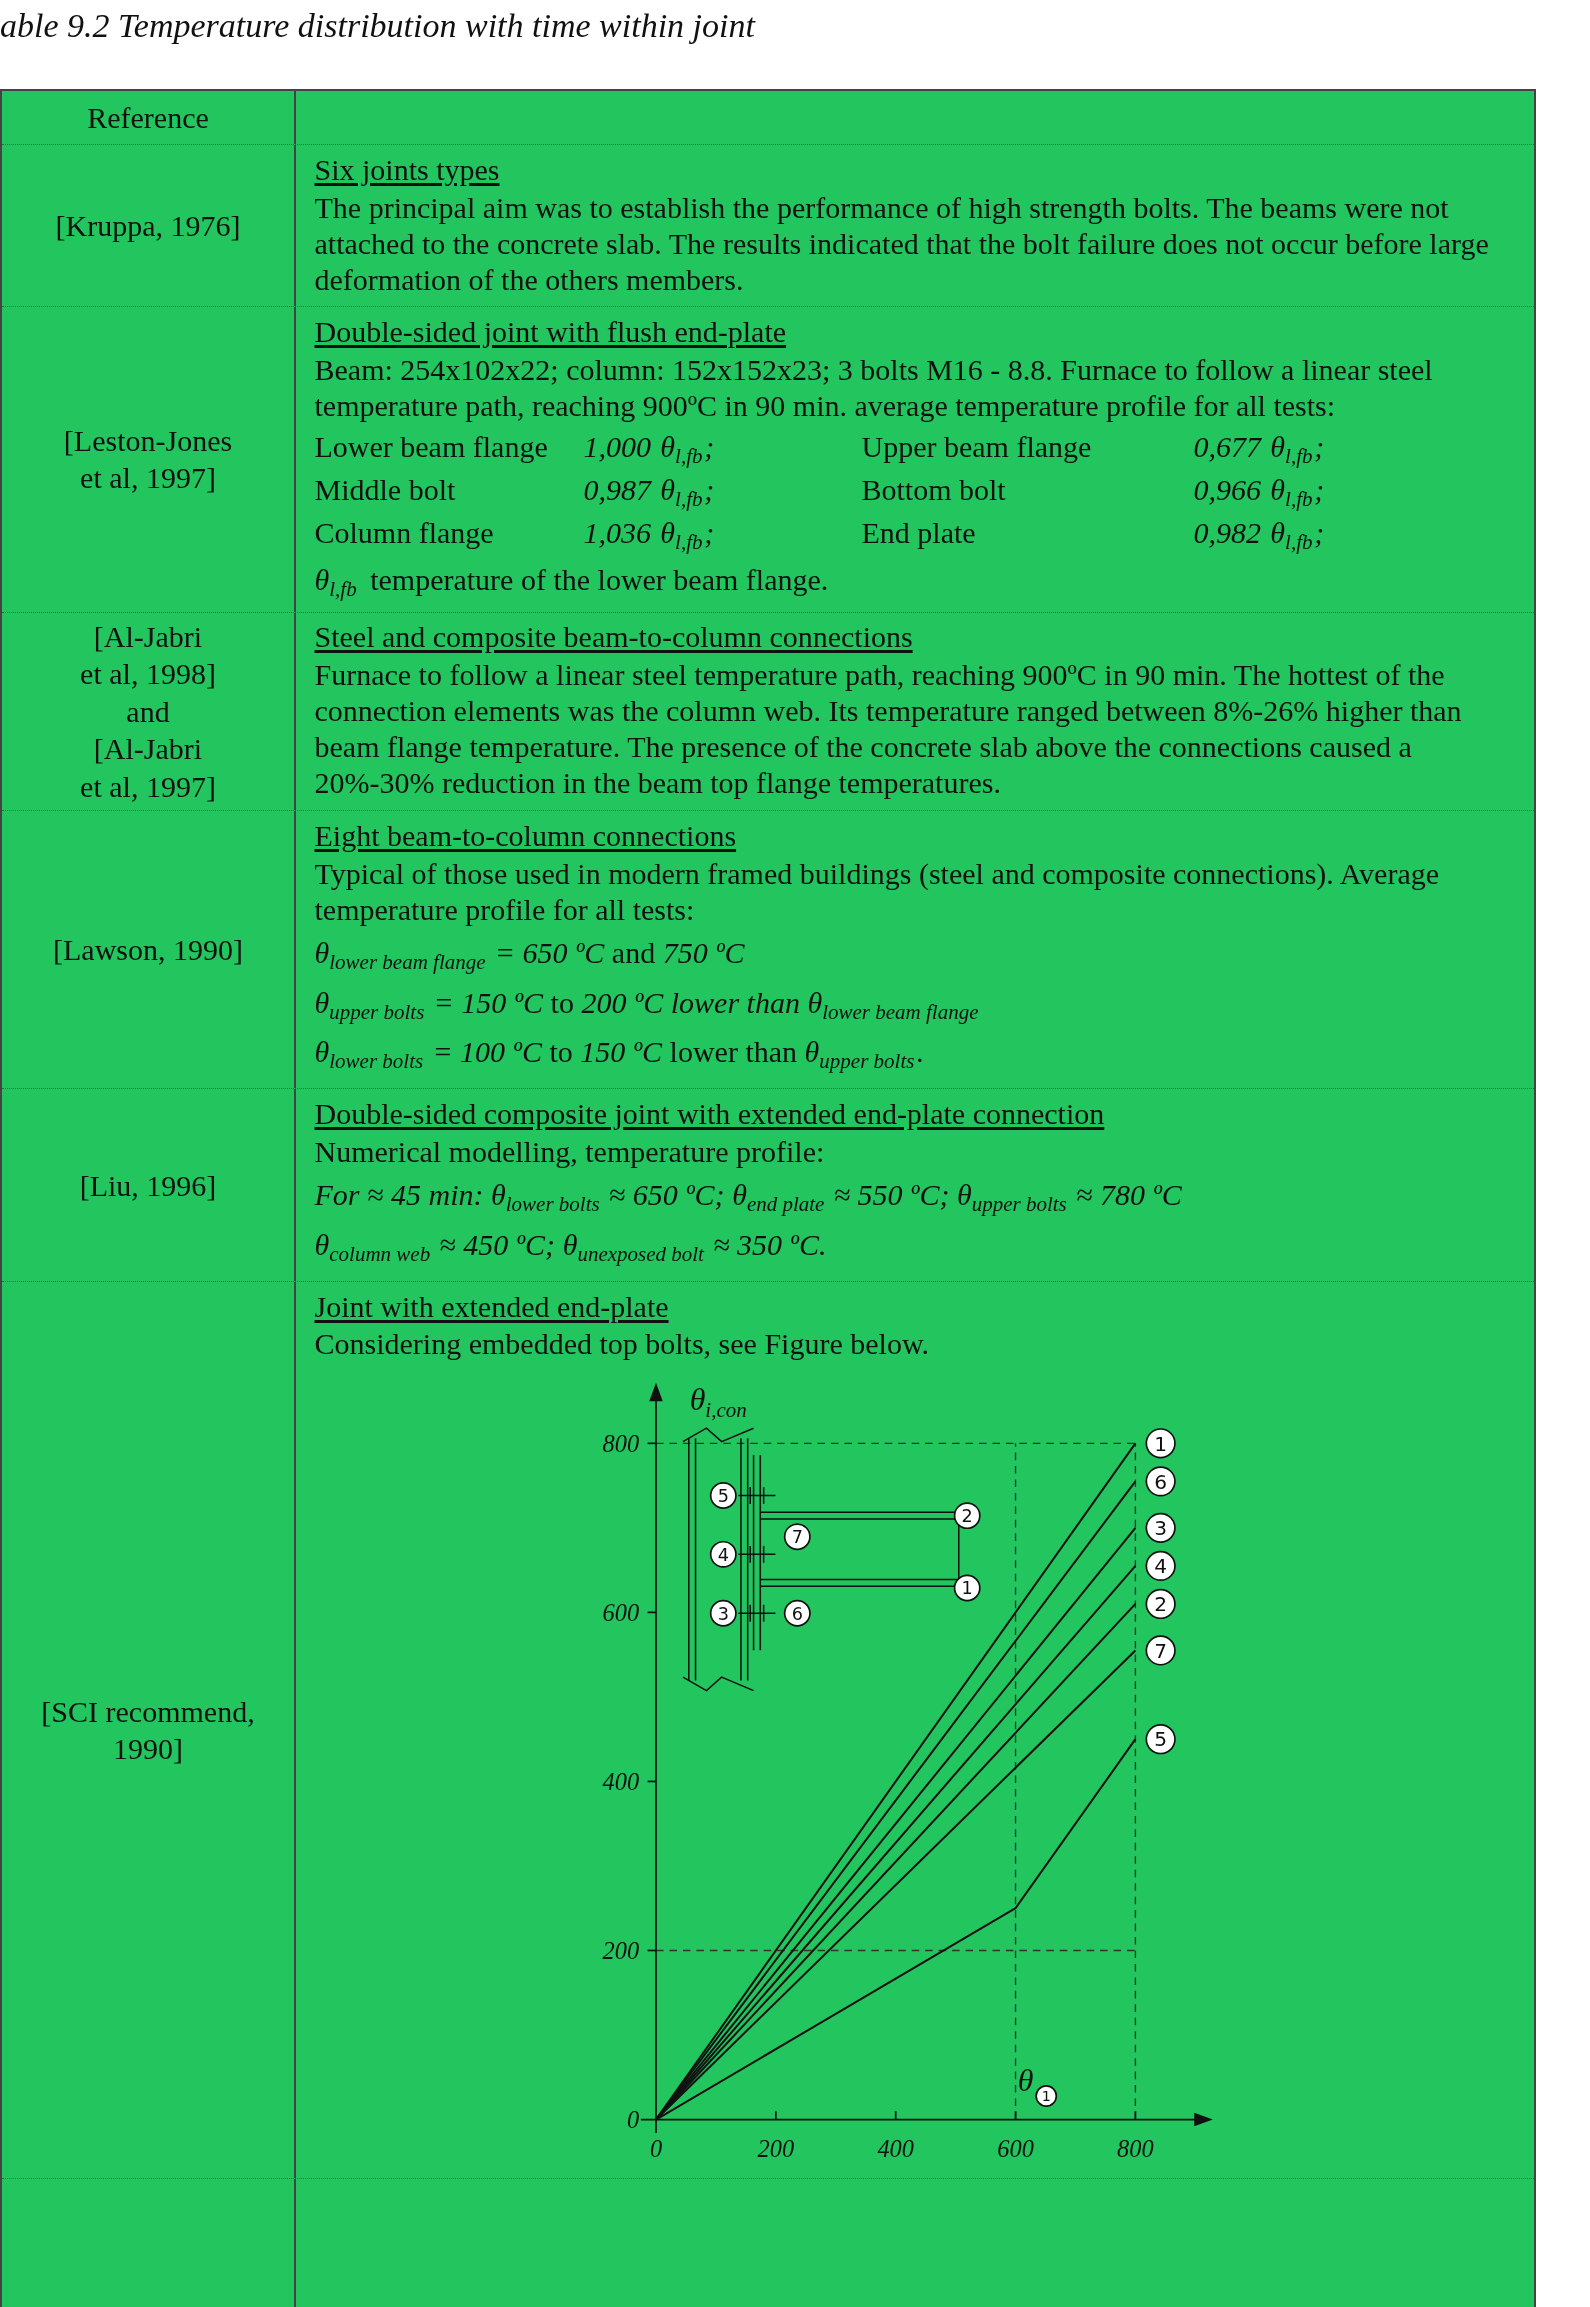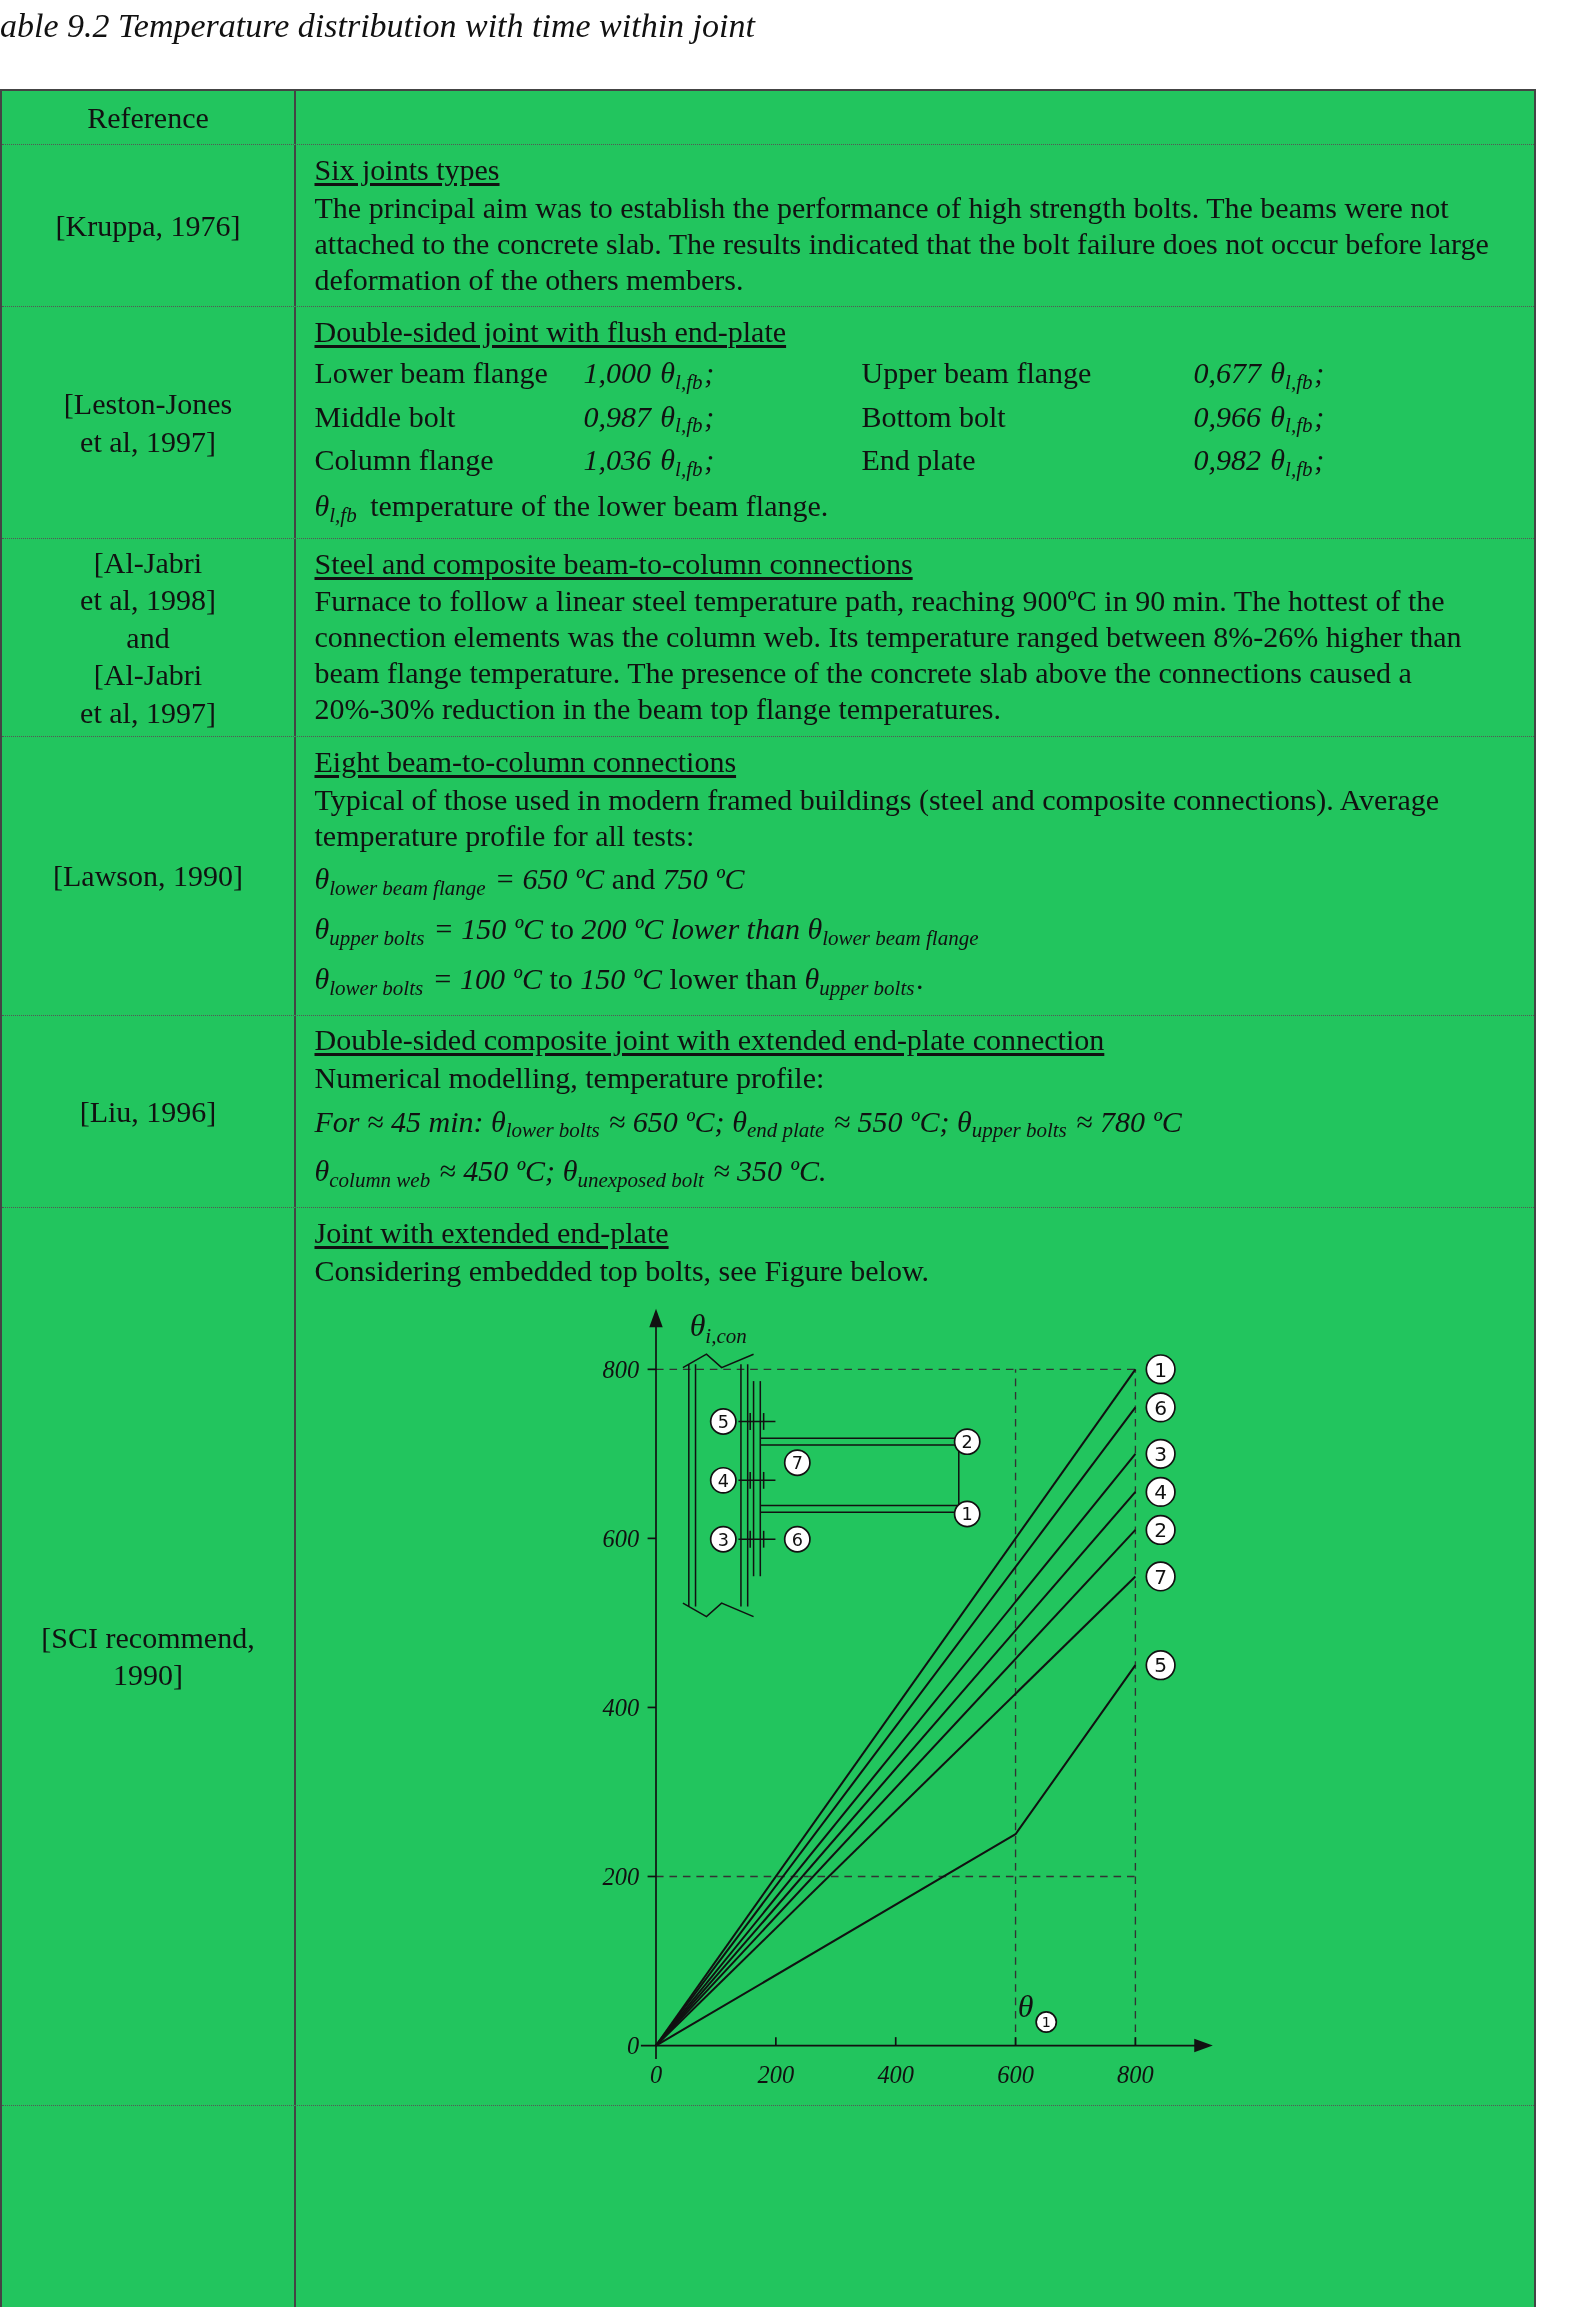--- a/index.html
+++ b/index.html
@@ -55,20 +55,21 @@
         <div class="rh">Six joints types</div>
         <div>The principal aim was to establish the performance of high strength bolts. The beams were not attached to the concrete slab. The results indicated that the bolt failure does not occur before large deformation of the others members.</div>
       </div>
     </div>
 
     <div class="tr">
       <div class="ref">[Leston-Jones
 et al, 1997]</div>
       <div class="cell">
         <div class="rh">Double-sided joint with flush end-plate</div>
+        <div>Beam: 254x102x22; column: 152x152x23; 3 bolts M16 - 8.8. Furnace to follow a linear steel temperature path, reaching 900ºC in 90 min. average temperature profile for all tests:</div>
         <div class="vals">
           <div class="vrow">
             <span class="vl">Lower beam flange</span>
             <span class="vv"><span class="tok-i">1,000</span><span class="tok-i gap">θ</span><span class="tok-sub">l,fb</span><span class="tok-i">;</span></span>
             <span class="vl">Upper beam flange</span>
             <span class="vv"><span class="tok-i">0,677</span><span class="tok-i gap">θ</span><span class="tok-sub">l,fb</span><span class="tok-i">;</span></span>
           </div>
           <div class="vrow">
             <span class="vl">Middle bolt</span>
             <span class="vv"><span class="tok-i">0,987</span><span class="tok-i gap">θ</span><span class="tok-sub">l,fb</span><span class="tok-i">;</span></span>

